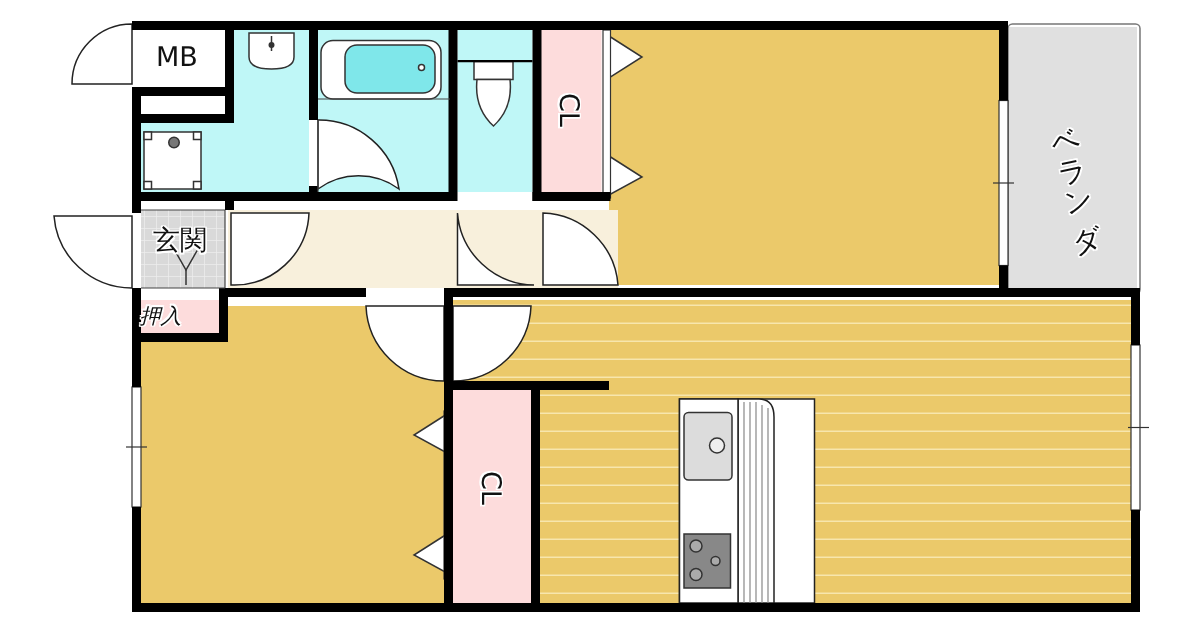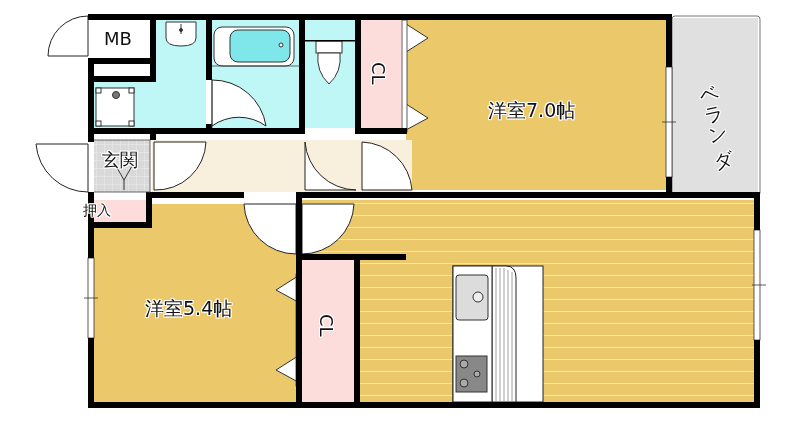--- a/index.html
+++ b/index.html
@@ -198,19 +198,17 @@
     <line x1="212" y1="66" x2="300" y2="66"></line>
   </g>
 
   <path d="M116 166 L124 180 L132 166" fill="none" stroke="#333" stroke-width="1"></path>
   <line x1="124" y1="180" x2="124" y2="190" stroke="#333" stroke-width="1"></line>
 </svg>
 
 
 <div class="lbl" style="left:104px; top:28px; font-size:18px;">MB</div>
 <div class="lbl" style="left:102px; top:148px; font-size:18px;">玄関</div>
-<div class="lbl" style="left:83px; top:202px; font-size:14px;">押入</div>
+<div class="lbl" style="left:93px; top:202px; font-size:14px;font-style:italic;">押入</div>
 <div class="lbl vert" style="left:368px; top:62px; font-size:18px;">CL</div>
 <div class="lbl vert" style="left:316px; top:314px; font-size:18px;">CL</div>
-<div class="lbl" style="left:488px; top:98px; font-size:19px;">洋室7.0帖</div>
-<div class="lbl" style="left:145px; top:296px; font-size:19px;">洋室5.4帖</div>
 <div class="lbl vert" style="left:702px; top:72px; font-size:19px; transform: rotate(-12deg);">ベランダ</div>
 </div>
 
 </body></html>

